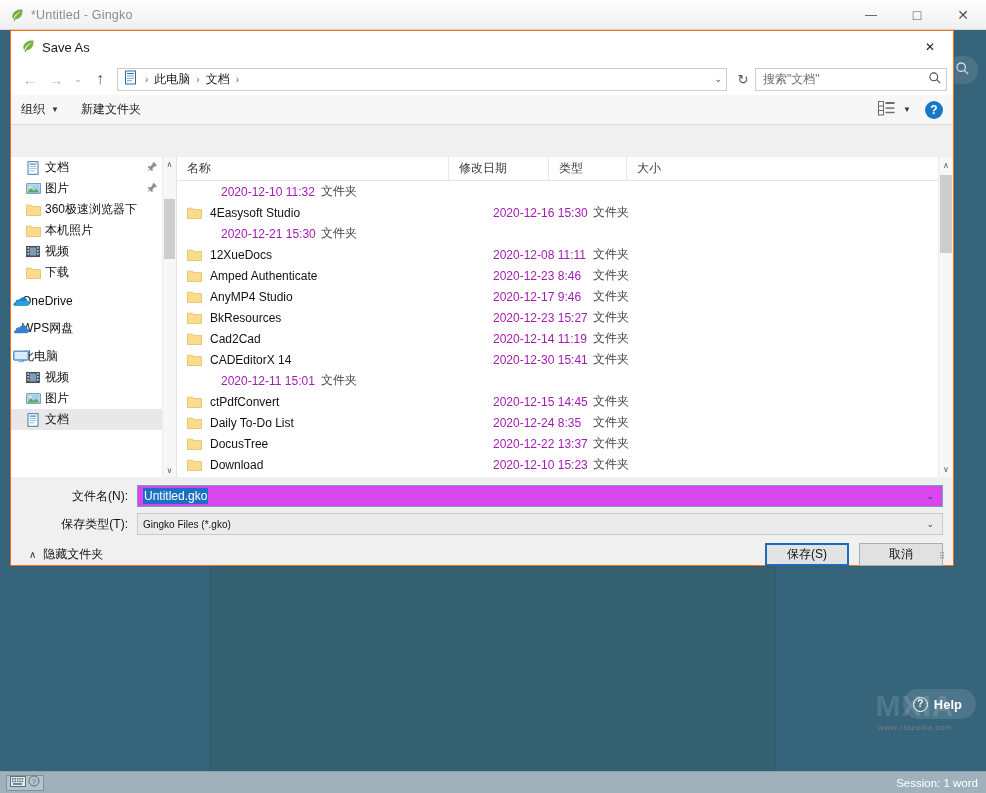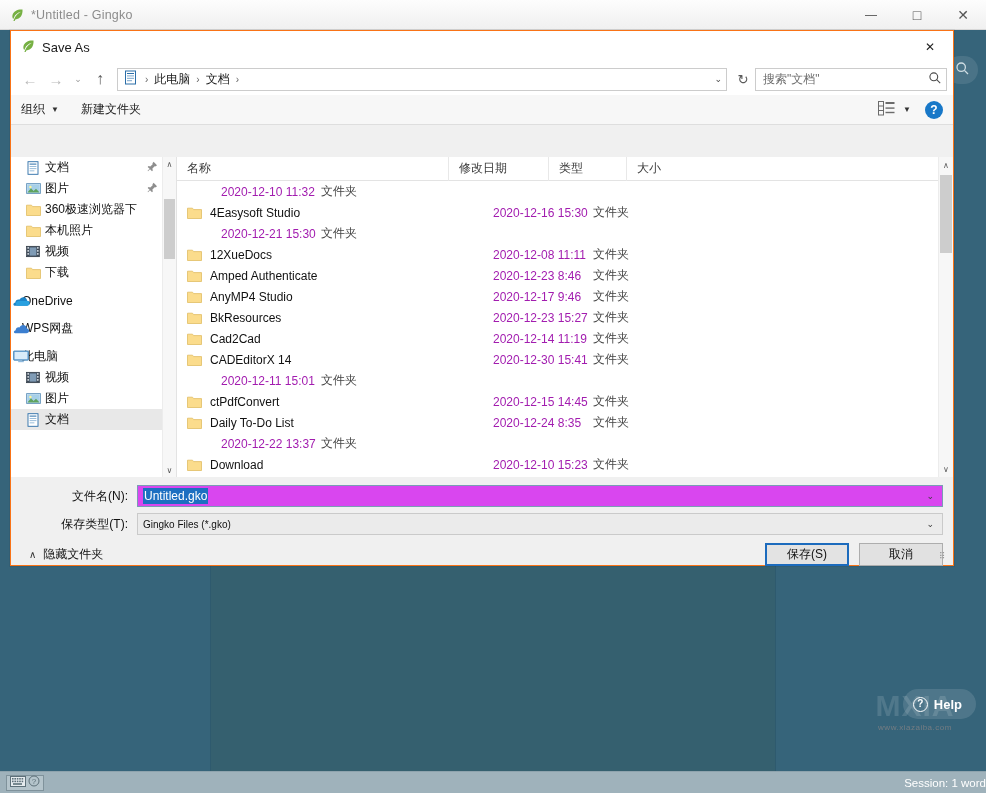--- a/index.html
+++ b/index.html
@@ -92,21 +92,21 @@
     position: absolute; left: 0; bottom: 0; width: 986px; height: 22px;
     background: #9fb2bb; border-top: 1px solid #8ea3ad;
     display: flex; align-items: center; justify-content: space-between;
   }
   #status-left-btn {
     margin-left: 6px; height: 16px; padding: 0 3px;
     border: 1px solid #7f929b; background: #b4c4cb;
     display: flex; align-items: center; gap: 2px;
   }
   #status-right-text {
-    color: #ffffff; font-size: 11.5px;
+    margin-right: 8px; color: #ffffff; font-size: 11.5px;
   }
 
   
   #save-dialog {
     position: absolute; left: 10px; top: 30px; width: 944px; height: 536px;
     background: #f0f0f0;
     border: 1px solid #f97316;
     box-shadow: 0 0 0 1px rgba(0,0,0,.05);
   }
   #dlg-titlebar {
@@ -757,20 +757,28 @@
                 <svg width="15" height="13" viewBox="0 0 15 13">
                   <path d="M.5 2.2h5l1.2 1.4h7.8v8.9H.5z" fill="#fbdc8c" stroke="#e0bd63" stroke-width=".8"></path>
                 </svg>
               </span>
               <span>Daily To-Do List</span>
             </div>
             <div class="f-date">2020-12-24 8:35</div>
             <div class="f-type">文件夹</div>
           </div>
           <div class="f-row">
+            <div class="f-name">
+              <span style="display: flex;">
+                <svg width="15" height="13" viewBox="0 0 15 13">
+                  <path d="M.5 2.2h5l1.2 1.4h7.8v8.9H.5z" fill="#fbdc8c" stroke="#e0bd63" stroke-width=".8"></path>
+                </svg>
+              </span>
+              <span>DocusTree</span>
+            </div>
             <div class="f-date">2020-12-22 13:37</div>
             <div class="f-type">文件夹</div>
           </div>
           <div class="f-row">
             <div class="f-name">
               <span style="display: flex;">
                 <svg width="15" height="13" viewBox="0 0 15 13">
                   <path d="M.5 2.2h5l1.2 1.4h7.8v8.9H.5z" fill="#fbdc8c" stroke="#e0bd63" stroke-width=".8"></path>
                 </svg>
               </span>

